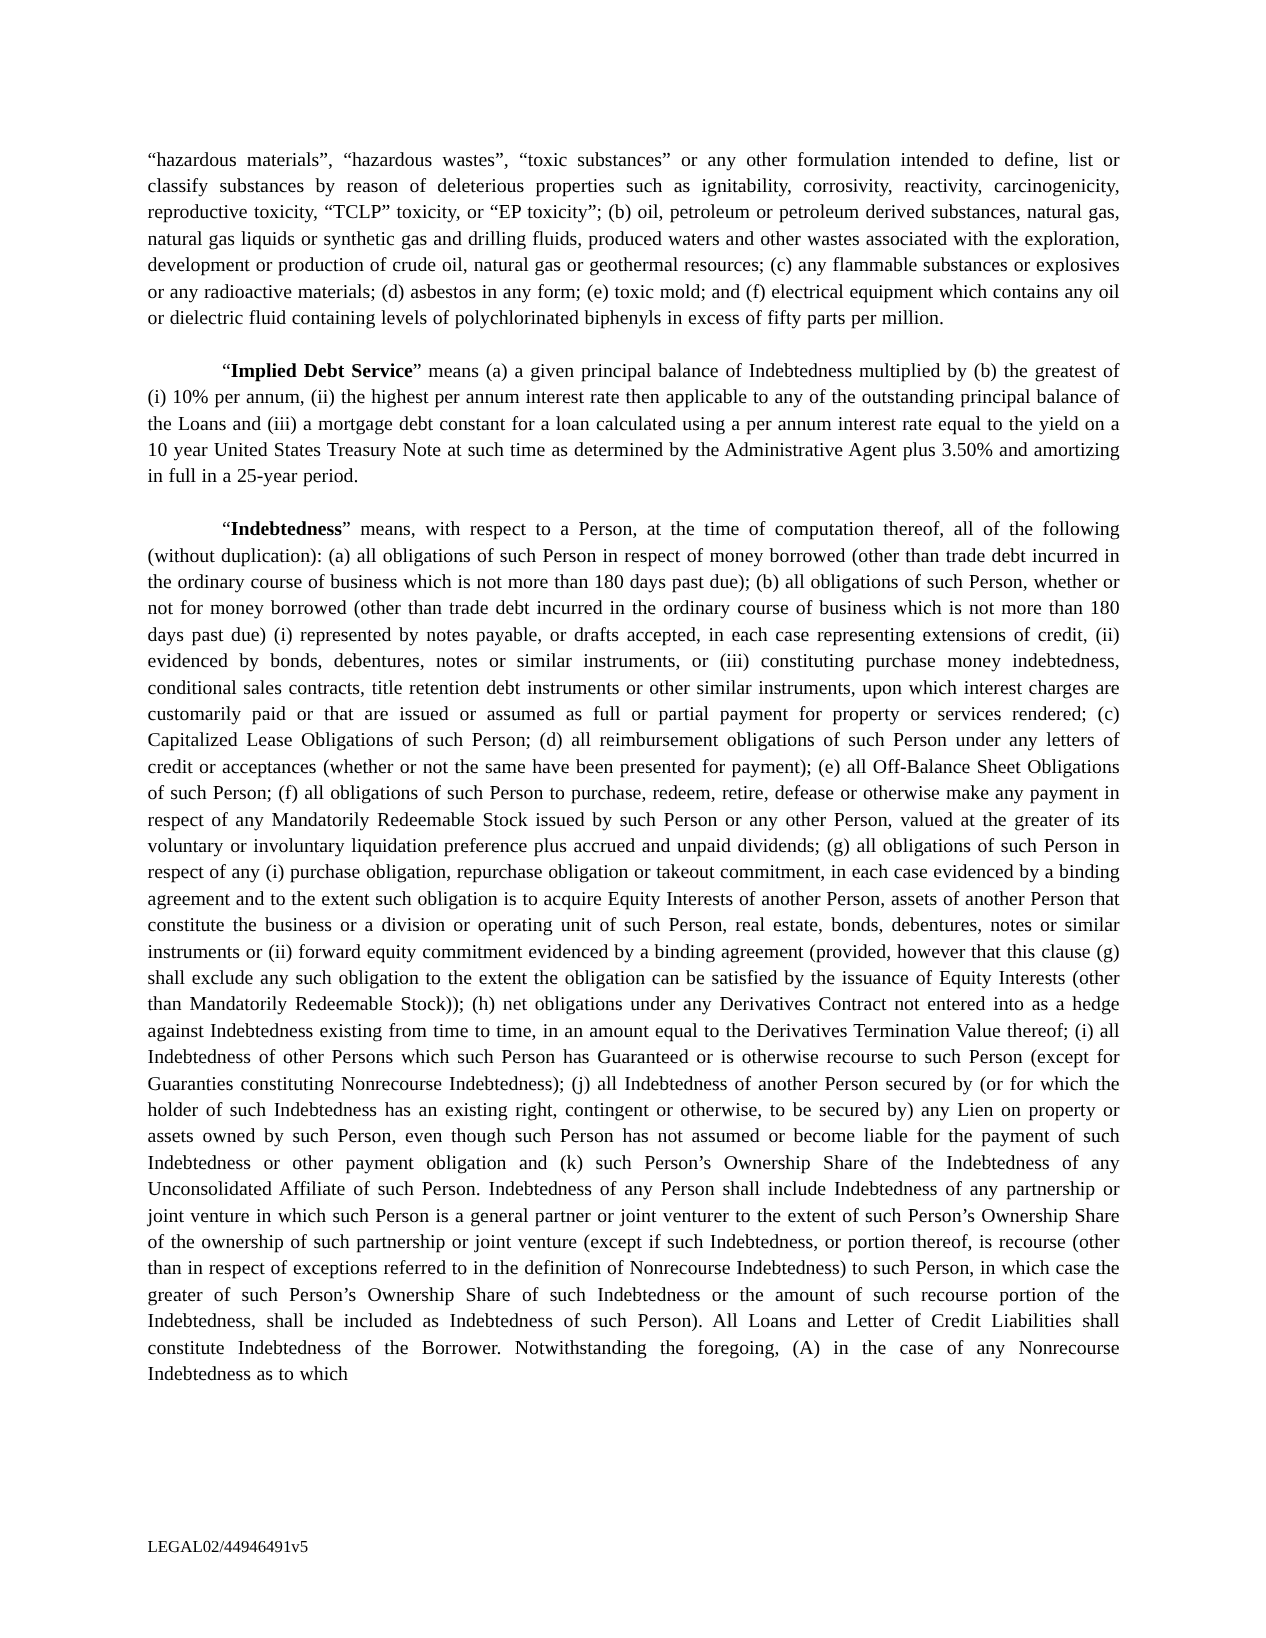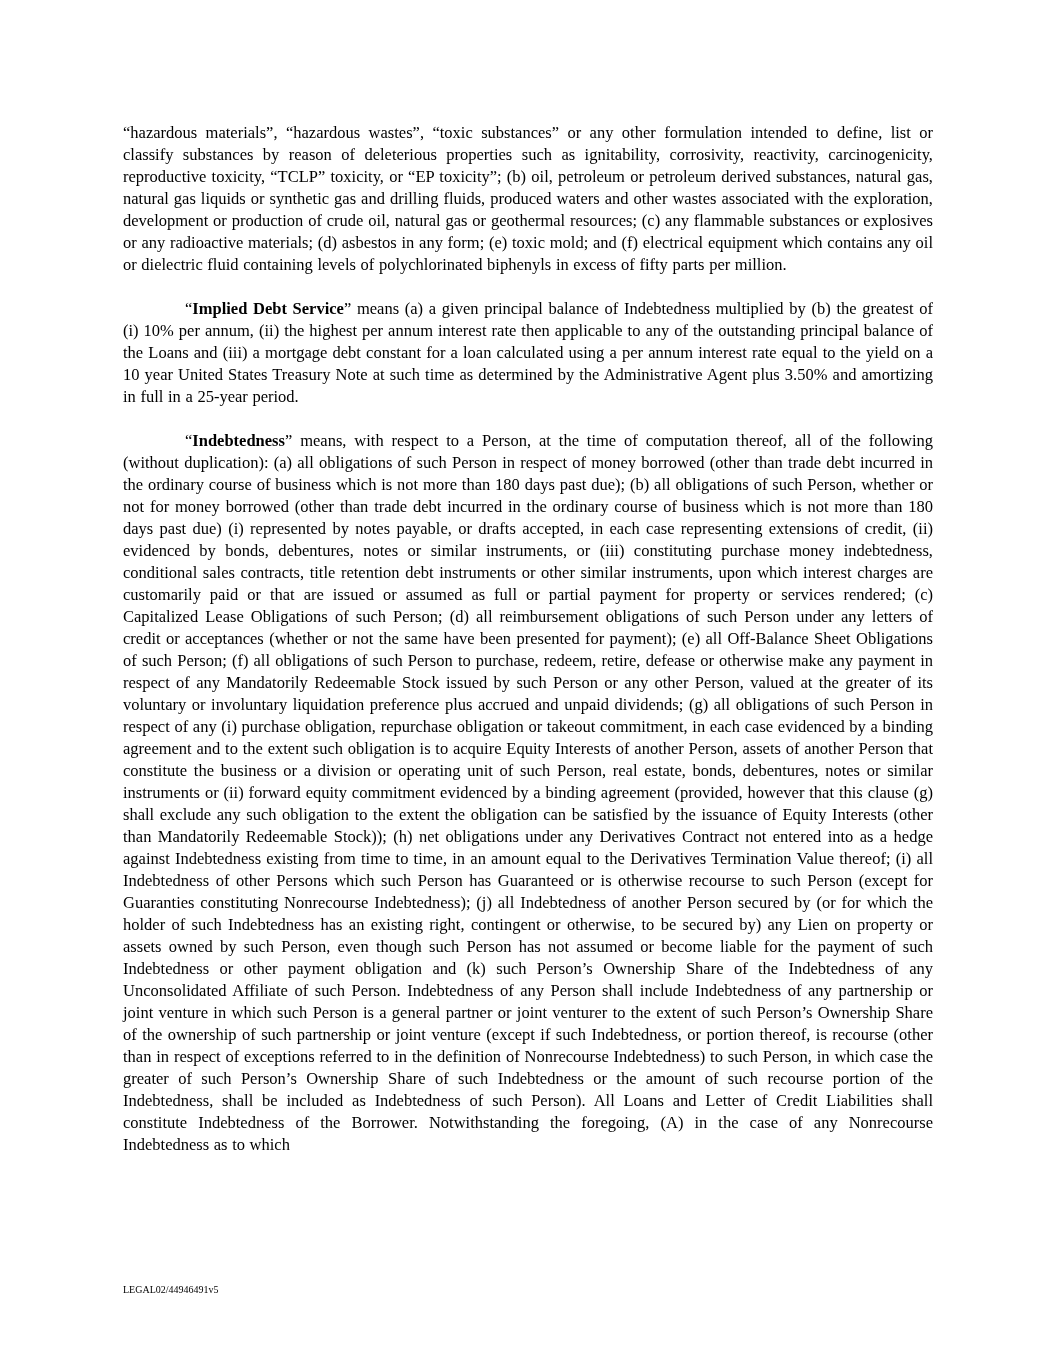--- a/index.html
+++ b/index.html
@@ -47,21 +47,21 @@
     left: 0;
     width: 100%;
     text-align: center;
     font-size: 13.5px;
     line-height: 16px;
   }
   .footer-left {
     position: absolute;
     top: 1282px;
     left: 123px;
-    font-size: 10px;
+    font-size: 14px;
     line-height: 16px;
   }
 </style>
 </head>
 <body>
 
 <div class="page">
   <div class="content">
       <p class="para"><span>“hazardous materials”, “hazardous wastes”, “toxic substances” or any other formulation intended to define, list or classify substances by reason of deleterious properties such as ignitability, corrosivity, reactivity, carcinogenicity, reproductive toxicity, “TCLP” toxicity, or “EP toxicity”; (b) oil, petroleum or petroleum derived substances, natural gas, natural gas liquids or synthetic gas and drilling fluids, produced waters and other wastes associated with the exploration, development or production of crude oil, natural gas or geothermal resources; (c) any flammable substances or explosives or any radioactive materials; (d) asbestos in any form; (e) toxic mold; and (f) electrical equipment which contains any oil or dielectric fluid containing levels of polychlorinated biphenyls in excess of fifty parts per million.</span></p>
       <p class="para indent"><span>“</span><span class="bold">Implied Debt Service</span><span>” means (a) a given principal balance of Indebtedness multiplied by (b) the greatest of (i) 10% per annum, (ii) the highest per annum interest rate then applicable to any of the outstanding principal balance of the Loans and (iii) a mortgage debt constant for a loan calculated using a per annum interest rate equal to the yield on a 10 year United States Treasury Note at such time as determined by the Administrative Agent plus 3.50% and amortizing in full in a 25-year period.</span></p>

